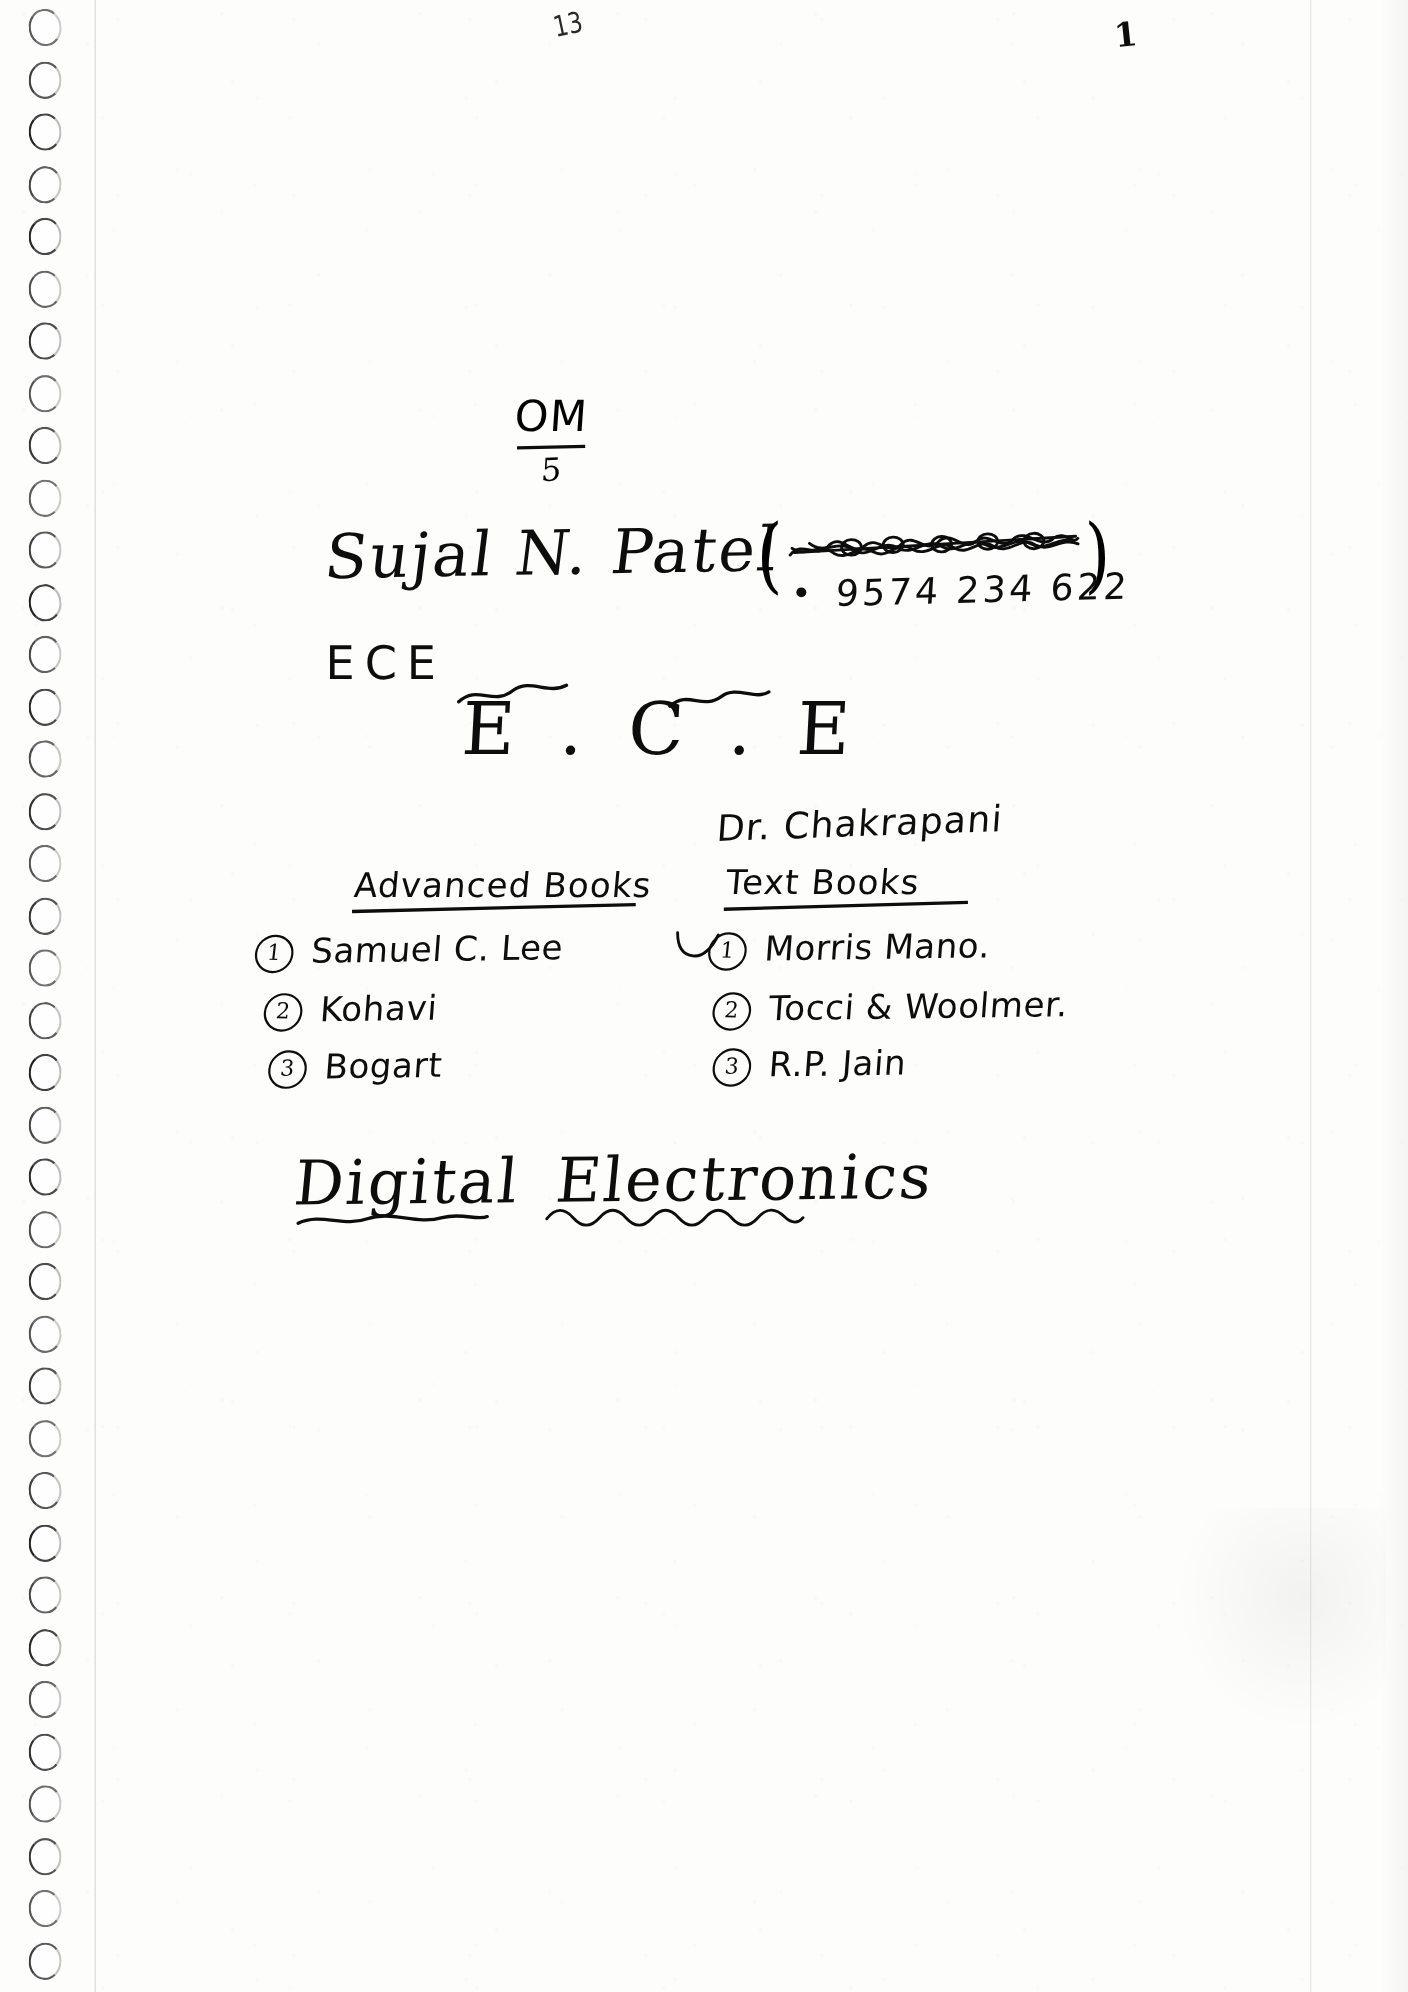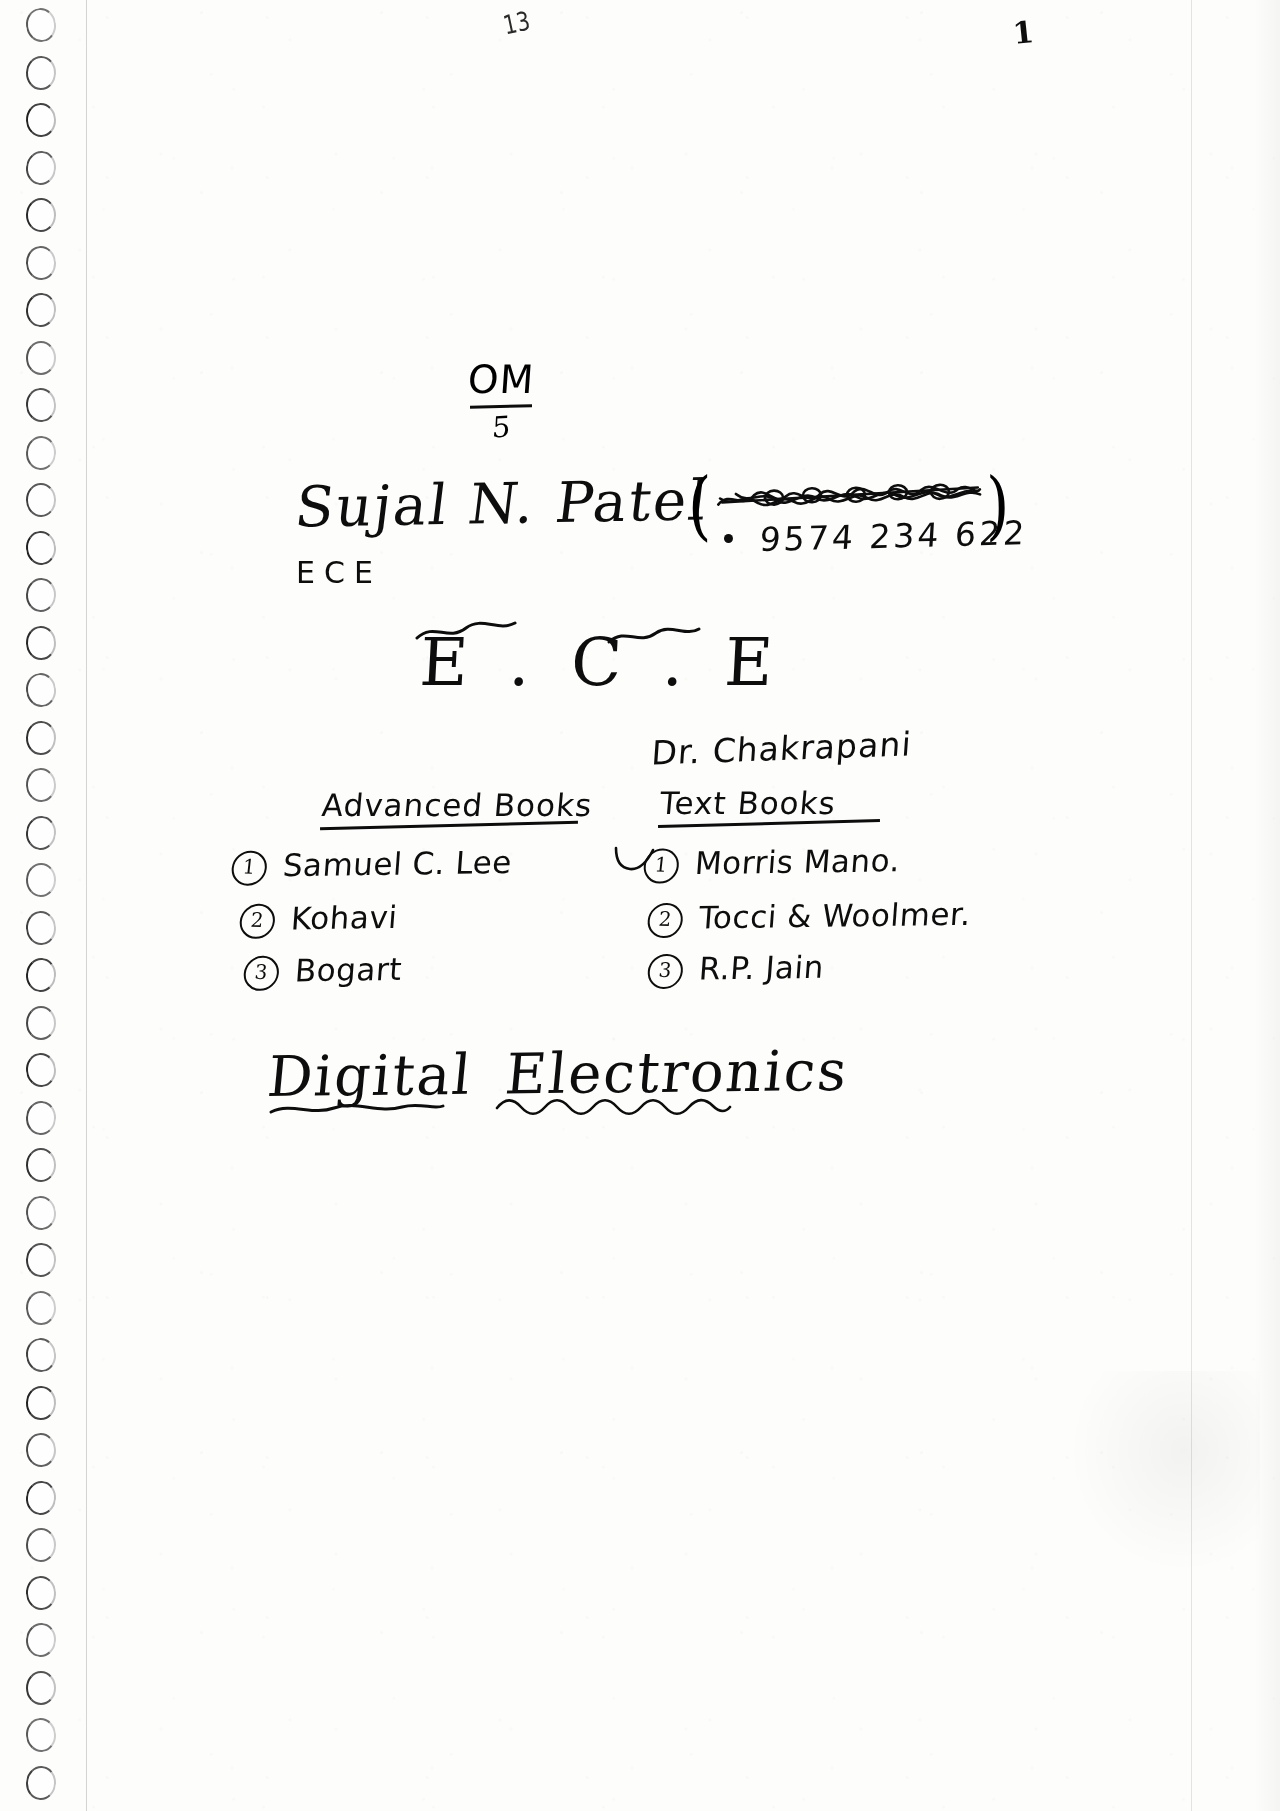--- a/index.html
+++ b/index.html
@@ -192,23 +192,23 @@
   .phone-dot {
     position: absolute;
     top: 534px;
     left: 724px;
     width: 9px; height: 9px;
     border-radius: 50%;
     background: #0d0d0d;
   }
 
   .ece1 {
-    top: 558px;
+    top: 582px;
     left: 296px;
-    font-size: 30px;
+    font-size: 42px;
     letter-spacing: 9px;
     font-family: "DejaVu Sans", sans-serif;
     text-align: right;
   }
 
   
   .frac {
     position: absolute;
     top: 614px;
     left: 296px;

